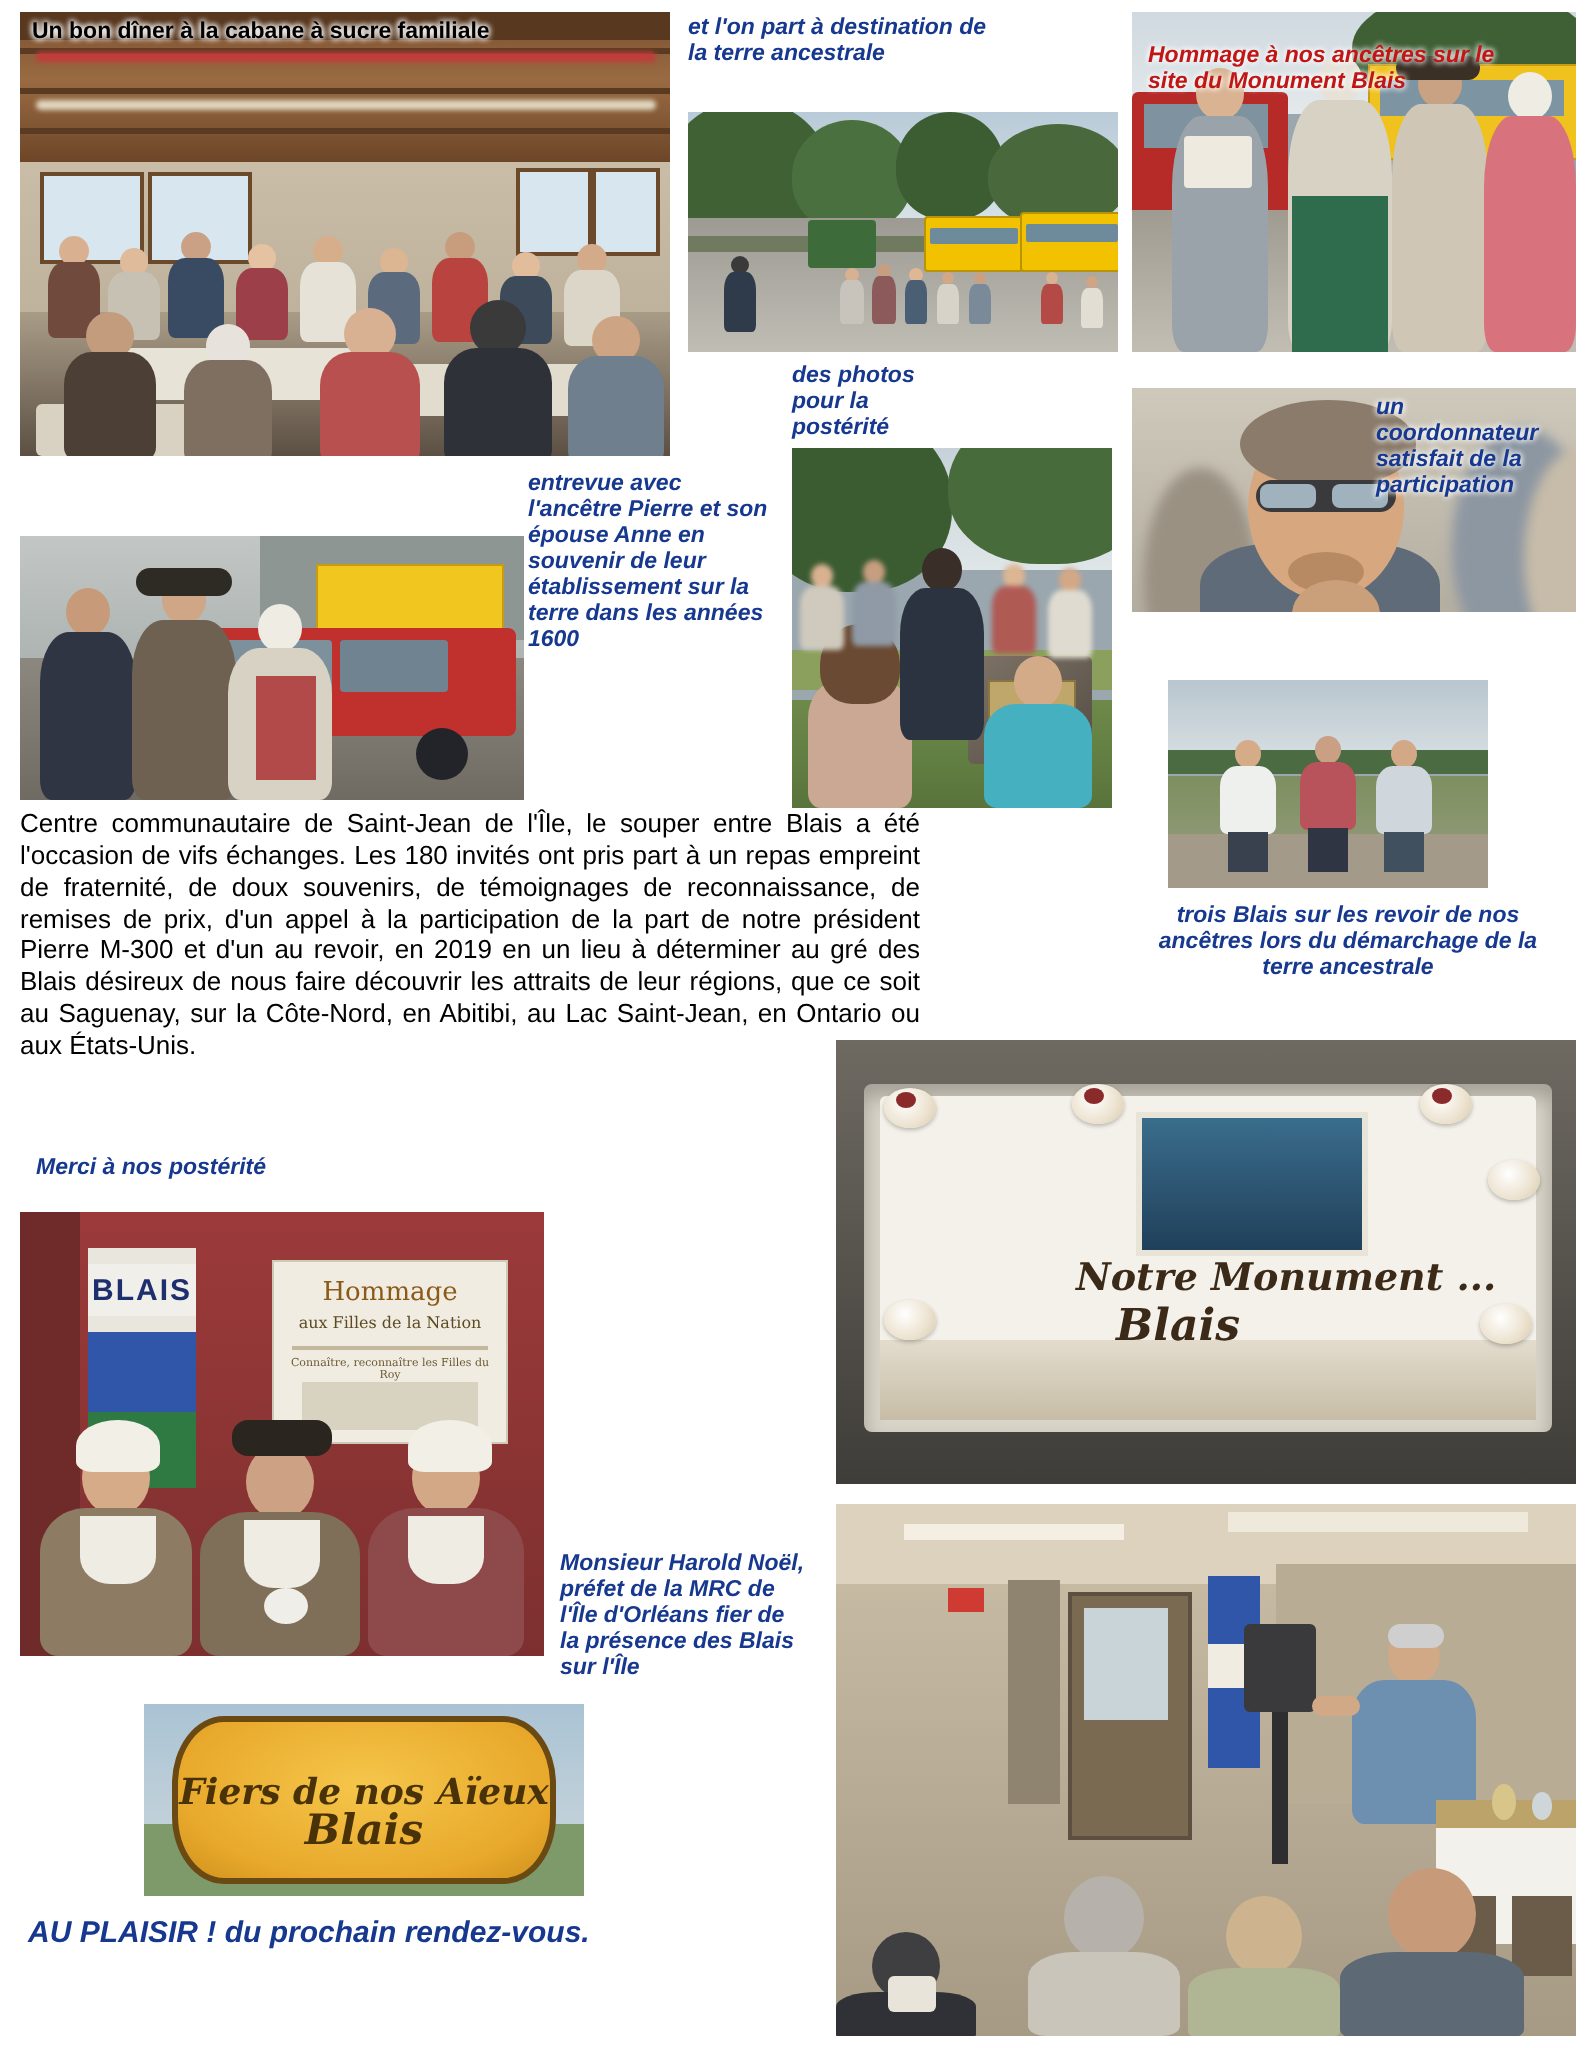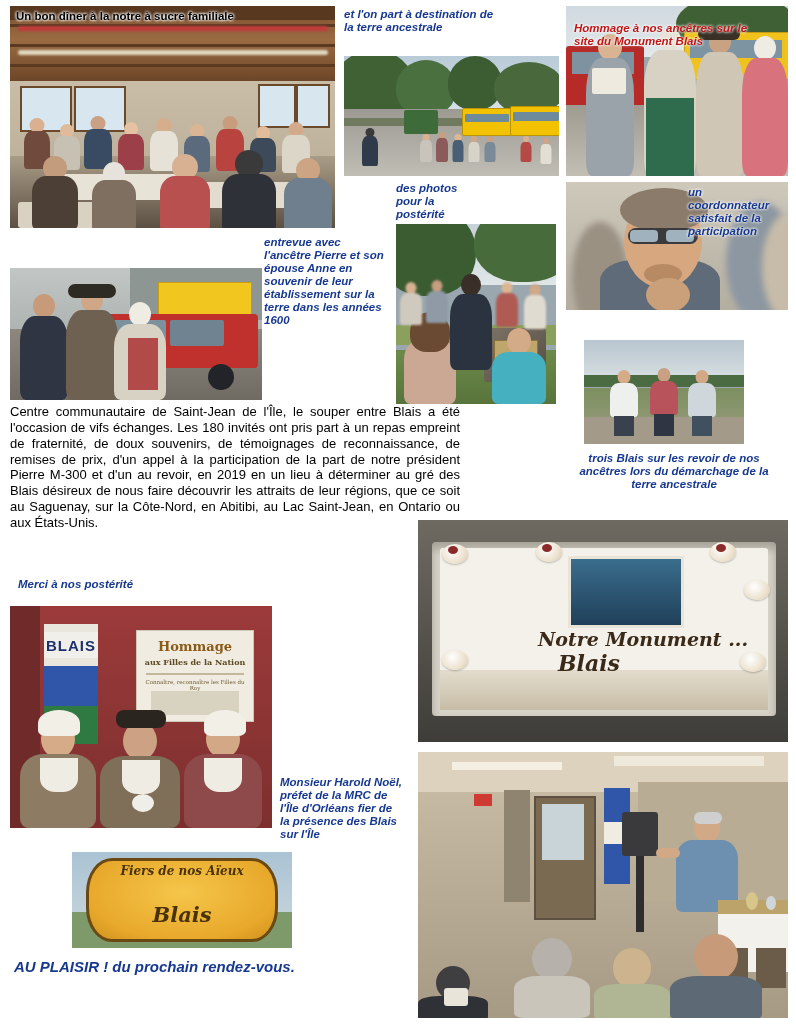--- a/index.html
+++ b/index.html
@@ -113,21 +113,21 @@
   .banner-blais {
     position:absolute; background:#f3f2ee; border:1px solid #d8d5cc;
     display:flex; align-items:center; justify-content:center;
     font-weight:bold; letter-spacing:1px; color:#1d2f6e;
     font-family:"Liberation Sans", sans-serif;
   }
   .banner-hommage {
     position:absolute; background:#f0ece1; border:1px solid #cfc8b6;
   }
   .bh-title { position:absolute; left:4%; right:4%; text-align:center; color:#8a5a18;
-    font-family:"DejaVu Serif", serif; font-weight:bold; }
+    font-family:"DejaVu Serif", serif; font-weight:normal; }
   .bh-line { position:absolute; left:8%; right:8%; height:1.5px; background:#c4b89c; }
 
   
   .monument { position:absolute; background:linear-gradient(140deg,#7d7367,#554c42);
     border-radius:3px; }
   .plaque { position:absolute; background:#bfa66a; border:1px solid #8a7540; }
 
   
   .tree { position:absolute; border-radius:50% 50% 45% 45%; }
 </style>
@@ -209,21 +209,21 @@
       </div>
       <div class="person" style="left:212px;top:144px;width:54px;height:80px;">
         <div class="head" style="top:0;width:28px;height:28px;background:#3a3a3a;"></div>
         <div class="body" style="top:24px;width:54px;height:58px;background:#2f3138;"></div>
       </div>
       <div class="person" style="left:274px;top:152px;width:48px;height:72px;">
         <div class="head" style="top:0;width:24px;height:24px;background:#cda585;"></div>
         <div class="body" style="top:20px;width:48px;height:54px;background:#6f7f8d;"></div>
       </div>
     </div>
-    <div class="cap black" style="left:6px; top:4px; width:250px; color:#000; text-shadow:0 0 3px #fff,0 0 3px #fff,0 0 3px #fff;">Un bon dîner à la notre à sucre familiale</div>
+    <div class="cap black" style="left:6px; top:4px; width:250px; color:#000; text-shadow:0 0 3px #fff,0 0 3px #fff,0 0 3px #fff;">Un bon dîner à la cabane à sucre familiale</div>
   </div>
 
   <div class="cap" style="left:344px; top:8px; width:150px;">et l'on part à destination de la terre ancestrale</div>
 
   <div class="ph" style="left:344px; top:56px; width:215px; height:120px;">
     <div class="scene">
       <div class="sky" style="height:48%; background:linear-gradient(180deg,#b9cbd8,#d8e2e8);"></div>
       <div class="tree" style="left:-10px;top:-6px;width:80px;height:70px;background:#3f6134;"></div>
       <div class="tree" style="left:52px;top:4px;width:60px;height:56px;background:#4b7040;"></div>
       <div class="tree" style="left:104px;top:0px;width:54px;height:54px;background:#3c5c32;"></div>
@@ -348,21 +348,21 @@
         <div class="head" style="top:0;width:11px;height:12px;background:#dcb693;"></div>
         <div class="body" style="top:11px;width:22px;height:34px;background:#b05a54;"></div>
       </div>
       <div class="person soft" style="left:128px;top:60px;width:22px;height:44px;">
         <div class="head" style="top:0;width:11px;height:12px;background:#d3a886;"></div>
         <div class="body" style="top:11px;width:22px;height:34px;background:#e0dbd0;"></div>
       </div>
     </div>
   </div>
 
-  <div class="ph" style="left:566px; top:182px; width:222px; height:128px;">
+  <div class="ph" style="left:566px; top:194px; width:222px; height:112px;">
     <div class="scene">
       <div class="rect" style="left:0;top:0;width:100%;height:100%;background:linear-gradient(180deg,#cfc9bc,#b4aea1);"></div>
       <div class="blob softer" style="left:160px;top:20px;width:70px;height:120px;background:#8d97a2;"></div>
       <div class="blob softer" style="left:196px;top:30px;width:56px;height:110px;background:#c7bca9;"></div>
       <div class="blob softer" style="left:6px;top:40px;width:56px;height:110px;background:#9a9183;"></div>
 
       <div class="rect" style="left:34px;top:78px;width:120px;height:74px;background:#5f6b78;border-radius:28% 28% 0 0;"></div>
       <div class="blob" style="left:58px;top:14px;width:78px;height:92px;background:#d7a87f;"></div>
       <div class="blob" style="left:54px;top:6px;width:88px;height:44px;background:#8a7b6b;"></div>
       <div class="rect" style="left:62px;top:46px;width:70px;height:16px;background:#3a3a3c;border-radius:8px;"></div>
@@ -499,21 +499,21 @@
   </div>
 
   <div class="cap" style="left:280px; top:776px; width:124px;">Monsieur Harold Noël, préfet de la MRC de l'Île d'Orléans fier de la présence des Blais sur l'Île</div>
 
   <div class="ph" style="left:72px; top:852px; width:220px; height:96px;">
     <div class="scene">
       <div class="rect" style="left:0;top:0;width:100%;height:100%;background:linear-gradient(180deg,#aac3d4,#cfd9dd);"></div>
       <div class="rect" style="left:0;top:60px;width:100%;height:36px;background:#7e9a6a;"></div>
       <div class="sign-wrap" style="left:14px;top:6px;width:192px;height:84px;">
         <div class="sign-board"></div>
-        <div class="sign-text" style="top:6px; font-size:12px;font-style:italic;">Fiers de nos Aïeux</div>
+        <div class="sign-text" style="top:28px; font-size:18px;font-style:italic;">Fiers de nos Aïeux</div>
         <div class="sign-text" style="top:44px; font-size:21px;">Blais</div>
       </div>
     </div>
   </div>
 
   <div class="ph" style="left:418px; top:752px; width:370px; height:266px;">
     <div class="scene">
       <div class="rect" style="left:0;top:0;width:100%;height:100%;background:linear-gradient(180deg,#cbbfa8,#a79a85);"></div>
 
       <div class="rect" style="left:0;top:0;width:100%;height:40px;background:#dcd2bd;"></div>

